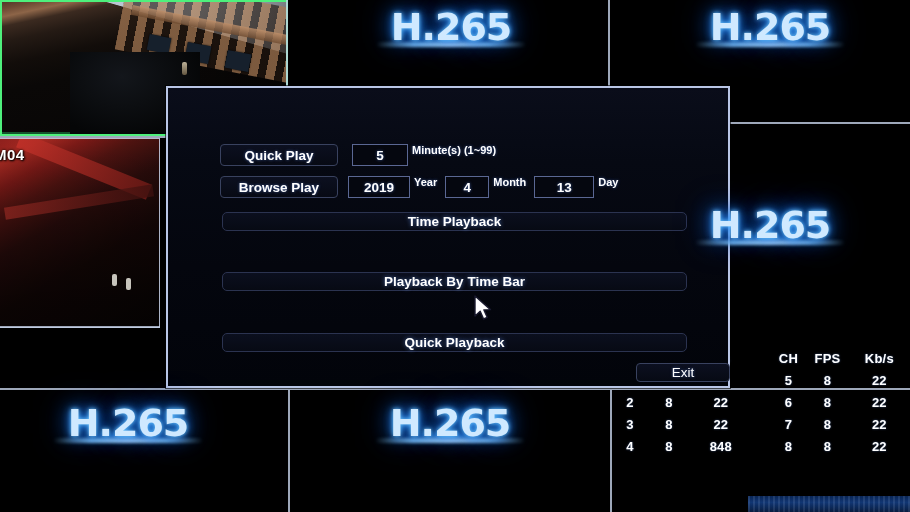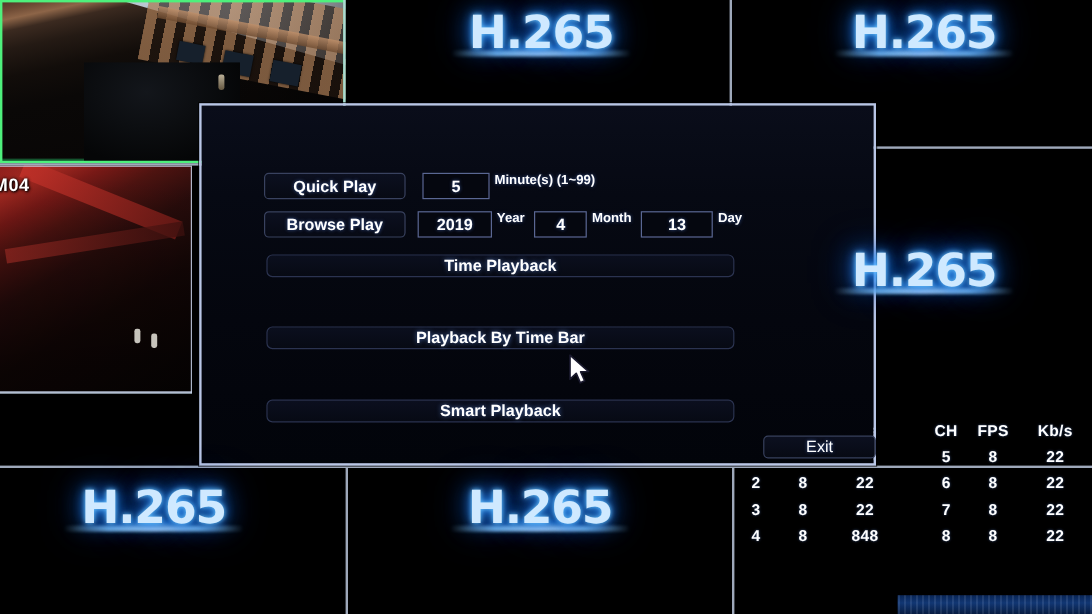--- a/index.html
+++ b/index.html
@@ -367,21 +367,21 @@
     font-size: 11px;
     font-weight: bold;
     text-shadow: 0 0 3px rgba(100,150,255,.5);
     white-space: nowrap;
   }
 
   
   .pb-item {
     position: absolute;
     left: 54px;
-    width: 390px;
+    width: 465px;
     height: 19px;
     border: 1px solid #2b3350;
     border-radius: 5px;
     background: linear-gradient(180deg,#0b0f1e 0%, #070a14 100%);
     color: #ffffff;
     font-size: 13.5px;
     font-weight: bold;
     display: flex;
     align-items: center;
     justify-content: center;
@@ -571,21 +571,21 @@
         <div class="num-box nb-2019">2019</div>
         <div class="lbl">Year</div>
         <div class="num-box nb-4">4</div>
         <div class="lbl">Month</div>
         <div class="num-box nb-13">13</div>
         <div class="lbl">Day</div>
       </div>
 
       <div class="pb-item pb-1">Time Playback</div>
       <div class="pb-item pb-3">Playback By Time Bar</div>
-      <div class="pb-item pb-5">Smart Playback</div>
+      <div class="pb-item pb-5">Quick Playback</div>
 
       <div class="exit-btn">Exit</div>
     </div>
   </div>
 
   <svg id="cursor" viewBox="0 0 20 28">
     <polygon points="1,1 1,21 6.2,16.2 9.6,24 13.2,22.3 9.9,14.9 16.5,14.6" fill="#ffffff" stroke="#1a1a2e" stroke-width="1.4" stroke-linejoin="round"></polygon>
   </svg>
 
 </div>

